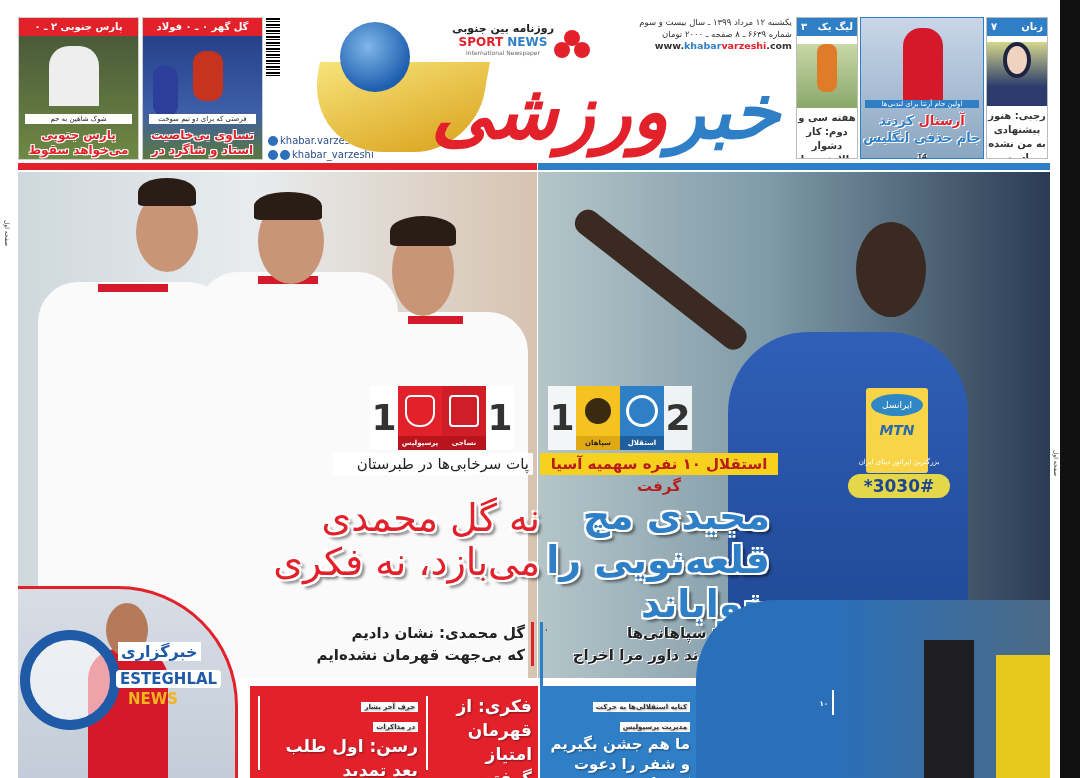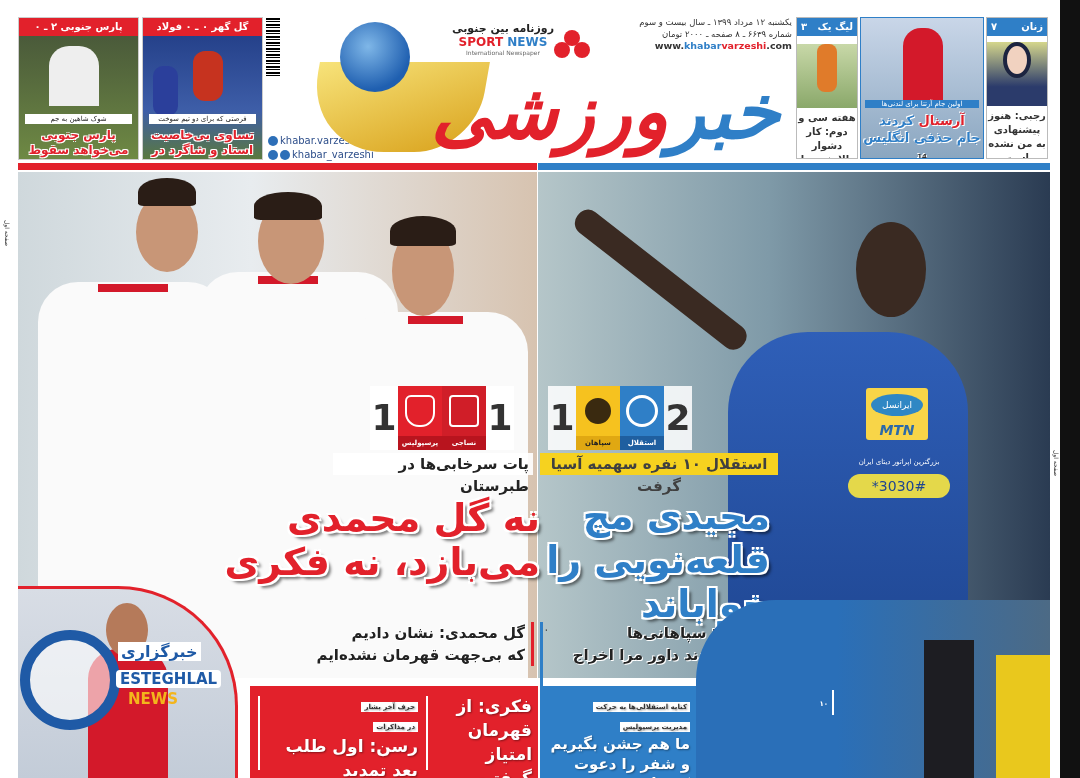--- a/index.html
+++ b/index.html
@@ -48,37 +48,37 @@
   .leftphoto{left:18px;top:172px;width:519px;height:506px;background:linear-gradient(90deg,#cfd8dc 0%,#e8ecef 45%,#d7c3b0 100%);overflow:hidden;}
   .shirt{position:absolute;background:#fafafa;border-radius:40px 40px 0 0;}
   .head{position:absolute;border-radius:50%;background:#c89677;}
   .hair{position:absolute;background:#2a1d16;border-radius:50% 50% 10% 10%;}
   .collar{position:absolute;height:8px;background:#d3192a;}
   
   .rightphoto{left:538px;top:172px;width:512px;height:506px;background:linear-gradient(90deg,#b5c6c9 0%,#7f9aa8 45%,#2a3b52 100%);overflow:hidden;}
   .blueshirt{position:absolute;left:190px;top:160px;width:240px;height:346px;background:linear-gradient(#2f5fb8,#1e4590);border-radius:80px 80px 0 0;}
   .darkhead{position:absolute;left:318px;top:50px;width:70px;height:95px;border-radius:50%;background:#3a2a22;}
   .arm{position:absolute;left:40px;top:30px;width:210px;height:26px;background:#3a2a22;transform:rotate(38deg);transform-origin:left center;border-radius:12px;}
-  .mtn{position:absolute;left:328px;top:216px;width:62px;height:52px;background:#f8d548;border-radius:3px;}
+  .mtn{position:absolute;left:328px;top:216px;width:62px;height:85px;background:#f8d548;border-radius:3px;}
   .mtn .oval{margin:6px auto 0;width:52px;height:22px;border-radius:50%;background:#2f87c4;color:#fff;font-size:9px;text-align:center;line-height:22px;direction:rtl;}
   .mtn .t{font-size:14px;font-weight:bold;font-style:italic;color:#2c6aa8;text-align:center;margin-top:6px;}
-  .code3030{position:absolute;left:310px;top:302px;width:102px;height:24px;border-radius:12px;background:#e4d84a;color:#1e4590;font-size:14px;font-weight:normal;text-align:center;line-height:24px;}
+  .code3030{position:absolute;left:310px;top:302px;width:102px;height:24px;border-radius:12px;background:#e4d84a;color:#1e4590;font-size:17px;font-weight:bold;text-align:center;line-height:24px;}
   .sponsor-line{position:absolute;left:306px;top:286px;width:110px;font-size:7px;color:#fff;text-align:center;direction:rtl;}
   
   .score{top:386px;height:64px;display:flex;background:rgba(255,255,255,0.85);}
   .score .num{width:28px;font-size:36px;font-weight:bold;color:#333;text-align:center;line-height:64px;}
   .score .team{width:44px;display:flex;flex-direction:column;}
   .score .team .logo{flex:1;display:flex;align-items:center;justify-content:center;}
   .score .team .name{height:14px;font-size:7px;color:#fff;text-align:center;line-height:14px;direction:rtl;font-weight:bold;}
   .crest{width:30px;height:32px;border-radius:6px 6px 14px 14px;border:2px solid #fff;}
   .circle-crest{width:32px;height:32px;border-radius:50%;border:3px solid #fff;}
   
-  .subhead-left{left:333px;top:453px;width:200px;height:22px;background:rgba(255,255,255,0.9);font-size:15px;font-weight:bold;color:#222;direction:rtl;text-align:right;padding-right:4px;line-height:22px;}
-  .subhead-right{left:540px;top:453px;width:238px;height:22px;background:#f6d21f;font-size:15px;font-weight:bold;color:#404040;direction:rtl;text-align:center;line-height:22px;}
-  .head-red{left:200px;top:496px;width:340px;font-size:38px;font-weight:bold;color:#e2212b;direction:rtl;text-align:right;line-height:44px;text-shadow:2px 2px 0 #fff,-2px -2px 0 #fff,2px -2px 0 #fff,-2px 2px 0 #fff,4px 4px 3px rgba(0,0,0,.5);}
+  .subhead-left{left:333px;top:453px;width:200px;height:22px;background:rgba(255,255,255,0.9);font-size:15px;font-weight:normal;color:#222;direction:rtl;text-align:right;padding-right:4px;line-height:22px;}
+  .subhead-right{left:540px;top:453px;width:238px;height:22px;background:#f6d21f;font-size:15px;font-weight:bold;color:#b91c1c;direction:rtl;text-align:center;line-height:22px;}
+  .head-red{left:200px;top:496px;width:340px;font-size:38px;font-weight:normal;color:#e2212b;direction:rtl;text-align:right;line-height:44px;text-shadow:2px 2px 0 #fff,-2px -2px 0 #fff,2px -2px 0 #fff,-2px 2px 0 #fff,4px 4px 3px rgba(0,0,0,.5);}
   .head-blue{left:540px;top:494px;width:230px;font-size:38px;font-weight:bold;color:#2f7fc7;direction:rtl;text-align:right;line-height:44px;text-shadow:2px 2px 0 #fff,-2px -2px 0 #fff,2px -2px 0 #fff,-2px 2px 0 #fff,4px 4px 3px rgba(0,0,0,.5);}
   .quote-red{left:300px;top:622px;width:234px;font-size:15px;font-weight:bold;color:#222;direction:rtl;text-align:right;line-height:22px;border-right:3px solid #e2212b;padding-right:6px;text-shadow:1px 1px 0 #fff,-1px -1px 0 #fff;}
   .quote-blue{left:540px;top:622px;width:230px;font-size:15px;font-weight:bold;color:#222;direction:rtl;text-align:right;line-height:22px;padding-left:8px;border-left:3px solid #2f7fc7;text-shadow:1px 1px 0 #fff,-1px -1px 0 #fff;}
   .pgnum{font-size:7px;color:#333;}
   
   .circle-inset{left:18px;top:586px;width:220px;height:192px;border-radius:0 120px 0 0;border:3px solid #e2212b;border-left:none;border-bottom:none;background:linear-gradient(#d8dde5,#c3ccd8);overflow:hidden;}
   .circle-inset .red-player{position:absolute;left:70px;top:60px;width:80px;height:140px;background:#d3192a;border-radius:30px 30px 0 0;}
   .circle-inset .rhead{position:absolute;left:88px;top:14px;width:42px;height:54px;border-radius:50%;background:#b57a5a;}
   .watermark{left:18px;top:630px;width:150px;height:110px;}
   .wm-ring{position:absolute;left:2px;top:0;width:100px;height:100px;border-radius:50%;border:10px solid #1f5aa6;background:rgba(255,255,255,.6);}

